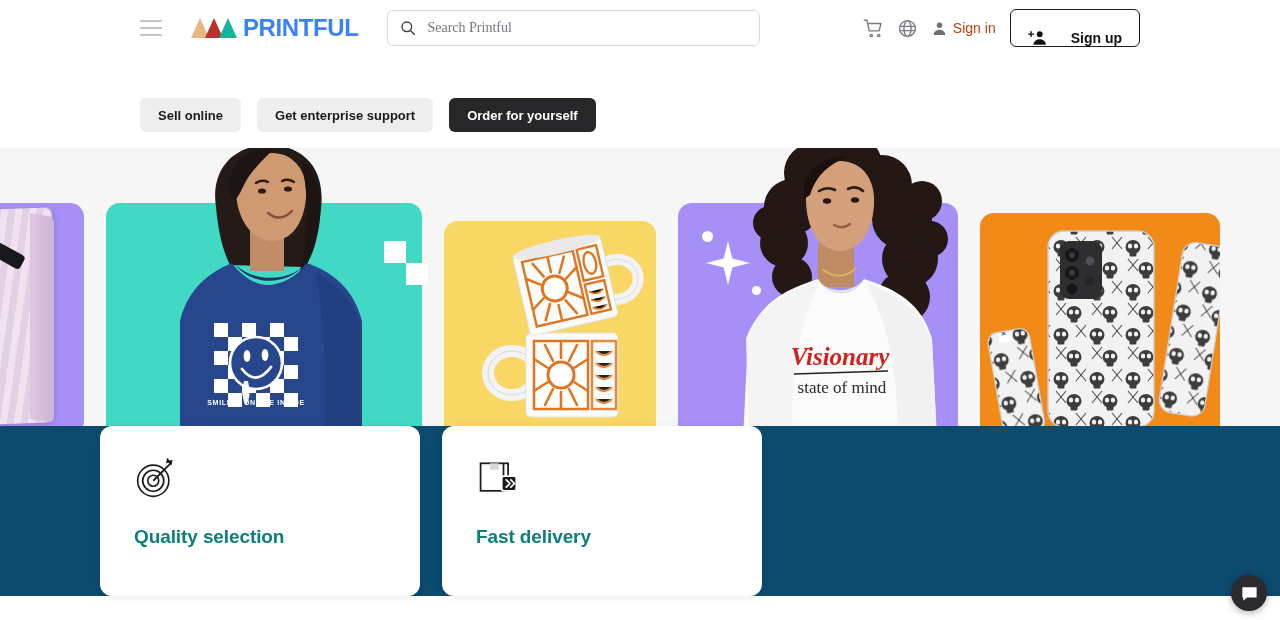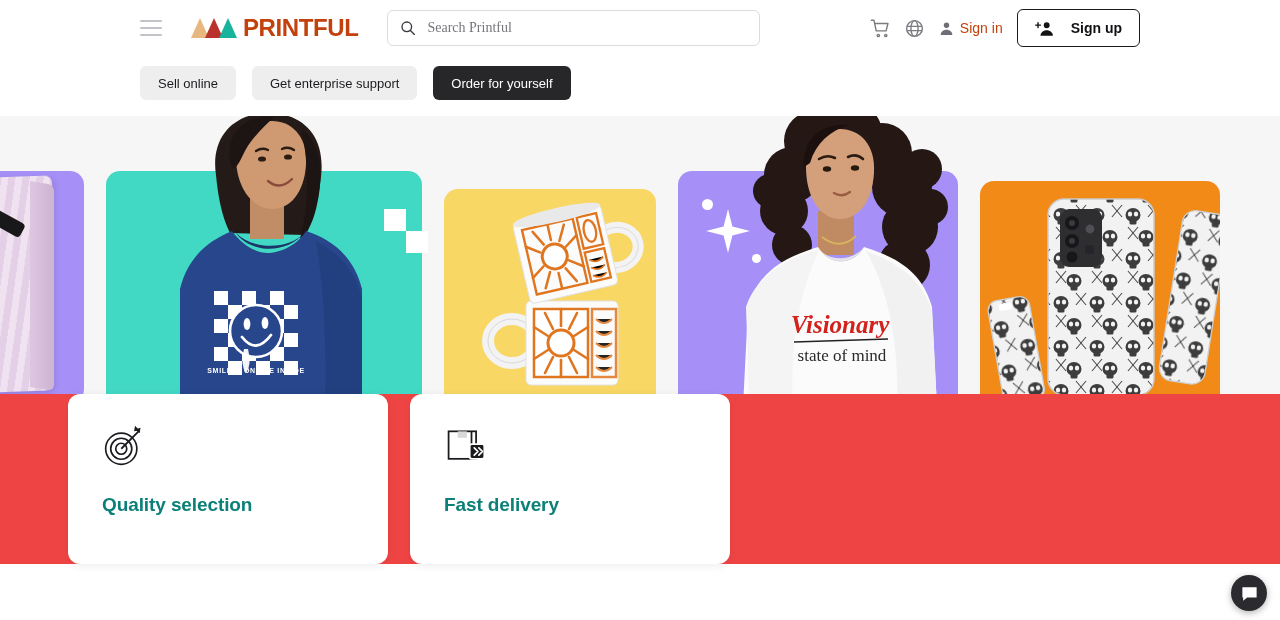--- a/index.html
+++ b/index.html
@@ -27,21 +27,21 @@
     cursor: pointer;
     margin-right: 28px;
     flex: 0 0 auto;
   }
   .hamburger span { display: block; height: 2px; width: 100%; background: #c4c4c8; border-radius: 1px; }
 
   .logo-wrap { display: flex; align-items: center; gap: 5px; cursor: pointer; flex: 0 0 auto; }
   .logo-mark { width: 48px; height: 22px; display: block; }
   .logo-text {
     font-size: 24px; font-weight: 700; letter-spacing: -0.4px;
-    color: #c2410c; line-height: 1;
+    color: #3b82f6; line-height: 1;
   }
 
   .search-box {
     margin-left: 29px;
     width: 373px; height: 36px;
     border: 1px solid #dcdcde;
     border-radius: 6px;
     background: #fff;
     display: flex; align-items: center;
     padding: 0 12px;
@@ -62,21 +62,21 @@
     display: flex; align-items: center; justify-content: center;
     cursor: pointer;
   }
   .signin {
     display: flex; align-items: center; gap: 5px;
     margin-left: 6px; margin-right: 14px;
     cursor: pointer;
     font-size: 14px; color: #c2410c;
   }
   .signup-btn {
-    display: flex; align-items: center; gap: 17px;
+    display: flex; align-items: flex-end; gap: 24px;
     height: 38px; padding: 0 17px;
     border: 1px solid #1b1b1b;
     border-radius: 6px;
     background: #fff;
     font-size: 14px; font-weight: 700; color: #111114;
     cursor: pointer;
     font-family: "Liberation Sans", sans-serif;
   }
 
   
@@ -84,24 +84,25 @@
     background: #ffffff;
     padding: 10px 140px 16px;
     display: flex; gap: 16px;
     position: relative; z-index: 20;
   }
   .pill {
     height: 34px; padding: 0 18px;
     border-radius: 6px; border: none;
     display: inline-flex; align-items: center; justify-content: center;
     font-family: "Liberation Sans", sans-serif;
-    font-size: 13px; font-weight: 400;
+    font-size: 13px; font-weight: 700;
     background: #eeeeee; color: #1b1b1f;
     cursor: pointer;
     white-space: nowrap;
+    margin-top: 32px;
   }
   .pill.active { background: #27272a; color: #ffffff; }
 
   
   .hero {
     background: #f6f6f7;
     height: 390px;
     position: relative;
     overflow: hidden;
   }
@@ -173,22 +174,22 @@
     clip-path: polygon(50% 0%, 60% 40%, 100% 50%, 60% 60%, 50% 100%, 40% 60%, 0% 50%, 40% 40%);
   }
   .sparkle .d1 { position: absolute; left: -4px; top: -10px; width: 11px; height: 11px; background: #fff; border-radius: 50%; }
   .sparkle .d2 { position: absolute; left: 46px; top: 45px; width: 9px; height: 9px; background: #fff; border-radius: 50%; }
 
   
   .orange-bg { background: #f28a17; }
 
   
   .features {
-    background: #ef4444;
-    padding: 0 68px;
+    background: #0c4a6e;
+    padding: 0 100px;
     display: flex; gap: 22px;
     position: relative;
     margin-top: -112px;
     z-index: 10;
   }
   .fcard {
     width: 320px; height: 170px;
     background: #ffffff;
     border-radius: 12px;
     box-shadow: 0 2px 10px rgba(20,20,40,.07);

